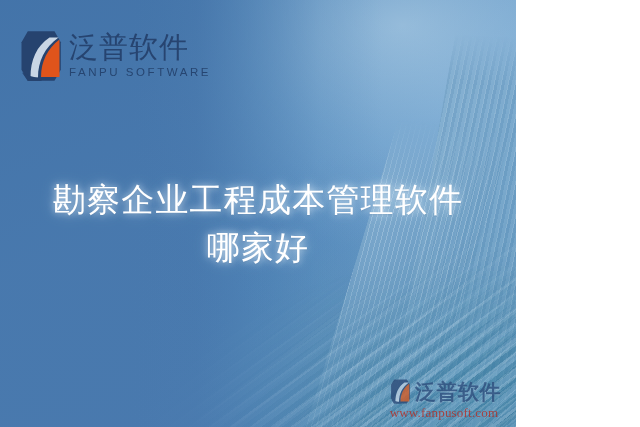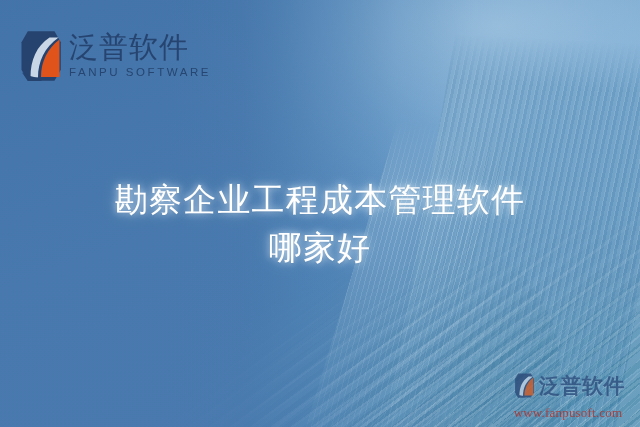--- a/index.html
+++ b/index.html
@@ -3,21 +3,21 @@
 <meta charset="utf-8">
 <title>泛普软件</title>
 <style>
   html, body {
     margin: 0;
     padding: 0;
     background: #ffffff;
   }
   #banner {
     position: relative;
-    width: 640px;
+    width: 516px;
     height: 427px;
     overflow: hidden;
     font-family: "Liberation Sans", "DejaVu Sans", sans-serif;
     background: #4b7cb3;
   }
 
   
   .bg-layer {
     position: absolute;
     inset: 0;
@@ -263,21 +263,21 @@
   #wm-cn {
     font-size: 21px;
     font-weight: 700;
     line-height: 1;
     color: #2f4f7e;
     letter-spacing: 0.5px;
     white-space: nowrap;
     text-shadow: 0 1px 1px rgba(255,255,255,0.25);
   }
   #wm-url {
-    margin-top: 8px;
+    margin-top: 2px;
     font-size: 13px;
     line-height: 1.1;
     color: #b52d24;
     letter-spacing: 0.2px;
     white-space: nowrap;
     font-family: "Liberation Serif", "DejaVu Serif", serif;
   }
 </style>
 </head>
 <body>

